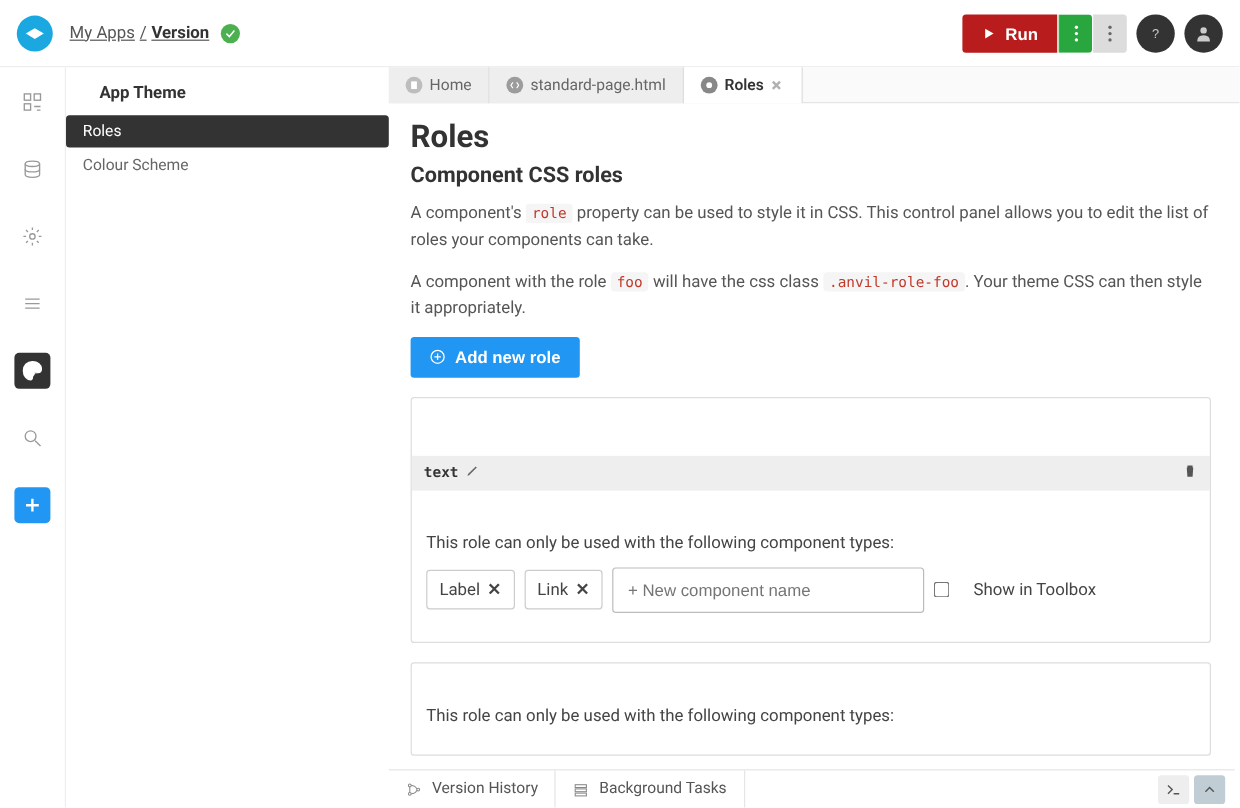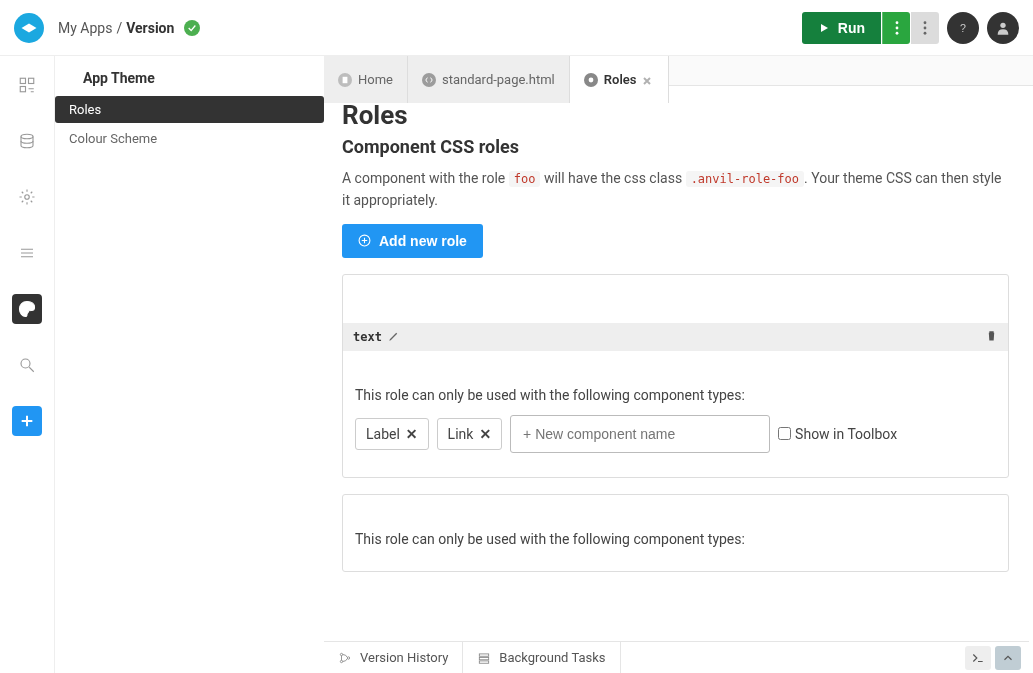--- a/index.html
+++ b/index.html
@@ -2,28 +2,28 @@
 <html><head>
 <meta charset="utf-8">
 <style>
 * { box-sizing: border-box; margin: 0; padding: 0; }
 body { font-family: -apple-system, BlinkMacSystemFont, "Segoe UI", Roboto, sans-serif; font-size: 14px; color: #333; background: #fff; width: 1033px; height: 673px; overflow: hidden; position: relative; }
 
 
 .header { height: 56px; display: flex; align-items: center; padding: 0 14px; border-bottom: 1px solid #eee; }
 .logo { width: 30px; height: 30px; background: #1ba8e0; border-radius: 50%; display: flex; align-items: center; justify-content: center; margin-right: 14px; }
 .logo svg { width: 18px; height: 18px; fill: white; }
-.breadcrumb { color: #555; font-size: 14px; display: flex; align-items: center; }
+.breadcrumb { color: #555; font-size: 14px; display: flex; align-items: center; text-decoration: underline; }
 .breadcrumb .strong { font-weight: 700; color: #333; }
 .breadcrumb .sep { margin: 0 4px; }
 .check-badge { width: 16px; height: 16px; background: #4caf50; border-radius: 50%; display: inline-flex; align-items: center; justify-content: center; margin-left: 10px; }
 .check-badge svg { width: 10px; height: 10px; fill: white; }
 .header-spacer { flex: 1; }
 .btn-group { display: flex; align-items: center; gap: 8px; }
-.btn-run { background: #15803d; color: #fff; border: none; height: 32px; padding: 0 16px; border-radius: 3px 0 0 3px; font-weight: 700; font-size: 14px; display: flex; align-items: center; gap: 8px; cursor: pointer; }
+.btn-run { background: #b91c1c; color: #fff; border: none; height: 32px; padding: 0 16px; border-radius: 3px 0 0 3px; font-weight: 700; font-size: 14px; display: flex; align-items: center; gap: 8px; cursor: pointer; }
 .btn-run-menu { background: #2aa63f; border: none; height: 32px; width: 28px; border-radius: 0 3px 3px 0; display: flex; align-items: center; justify-content: center; cursor: pointer; margin-left: -7px; border-left: 1px solid rgba(255,255,255,.25); }
 .btn-run-menu svg { width: 4px; height: 14px; fill: white; }
 .btn-publish { background: #e8e8e8; color: #555; border: none; height: 32px; padding: 0 14px; border-radius: 3px 0 0 3px; font-weight: 700; font-size: 14px; display: flex; align-items: center; gap: 8px; cursor: pointer; }
 .btn-publish-menu { background: #dcdcdc; border: none; height: 32px; width: 28px; border-radius: 0 3px 3px 0; display: flex; align-items: center; justify-content: center; cursor: pointer; margin-left: -7px; }
 .btn-publish-menu svg { width: 4px; height: 14px; fill: #666; }
 .icon-btn-round { width: 32px; height: 32px; border-radius: 50%; background: #333; display: flex; align-items: center; justify-content: center; cursor: pointer; border: none; }
 .icon-btn-round svg { width: 16px; height: 16px; fill: #ccc; }
 
 
 .rail { position: absolute; left: 0; top: 56px; bottom: 0; width: 55px; border-right: 1px solid #eee; display: flex; flex-direction: column; align-items: center; padding-top: 14px; gap: 10px; }
@@ -40,21 +40,21 @@
 .sidebar-list { }
 .sidebar-item { padding: 6px 14px 6px 14px; margin: 0 0 2px 0; font-size: 13px; cursor: pointer; border-radius: 3px; margin-left: 0; }
 .sidebar-item.active { background: #333; color: #fff; padding-left: 14px; }
 .sidebar-item:not(.active) { color: #666; padding-left: 14px; }
 
 
 .main { position: absolute; left: 324px; right: 0; top: 56px; bottom: 32px; display: flex; flex-direction: column; }
 
 
 .tabs { display: flex; border-bottom: 1px solid #e5e5e5; background: #fafafa; height: 30px; }
-.tab { display: flex; align-items: center; padding: 12px 14px; gap: 6px; background: #eee; border-right: 1px solid #ddd; font-size: 13px; color: #666; cursor: pointer; height: 47px; }
+.tab { display: flex; align-items: center; padding: 12px 14px; gap: 6px; background: #eee; border-right: 1px solid #ddd; font-size: 13px; color: #666; cursor: pointer; height: 30px; }
 .tab.active { background: #fff; color: #333; font-weight: 600; }
 .tab-icon { width: 14px; height: 14px; border-radius: 50%; display: inline-flex; align-items: center; justify-content: center; flex-shrink: 0; }
 .tab-icon.doc { background: #bdbdbd; }
 .tab-icon.code { background: #9c9c9c; }
 .tab-icon.role { background: #888; }
 .tab-icon svg { width: 8px; height: 8px; fill: white; }
 .tab-close { width: 12px; height: 12px; cursor: pointer; opacity: .5; }
 .tab-close svg { width: 10px; height: 10px; stroke: #666; stroke-width: 2; }
 
 
@@ -76,21 +76,21 @@
 .role-edit svg { width: 11px; height: 11px; fill: #666; }
 .role-head-spacer { flex: 1; }
 .role-delete { cursor: pointer; }
 .role-delete svg { width: 13px; height: 13px; fill: #555; }
 .role-body { padding: 12px; }
 .role-desc { color: #444; margin-bottom: 12px; margin-top: 24px; }
 .role-controls { display: flex; align-items: center; gap: 8px; flex-wrap: wrap; margin-bottom: 12px; }
 .tag { border: 1px solid #ccc; border-radius: 3px; padding: 7px 10px; font-size: 14px; color: #444; display: inline-flex; align-items: center; gap: 6px; }
 .tag-x { cursor: pointer; font-weight: 700; }
 .new-comp-input { border: 1px solid #bbb; border-radius: 3px; padding: 10px 12px; font-size: 14px; color: #888; width: 260px; }
-.checkbox-wrap { display: inline-flex; align-items: center; gap: 4px; color: #444; font-size: 14px; }
+.checkbox-wrap { display: inline-flex; align-items: center; gap: 20px; color: #444; font-size: 14px; }
 .checkbox-wrap input { cursor: pointer; }
 .btn-allow { background: #2196f3; color: #fff; border: none; padding: 9px 14px; border-radius: 3px; font-weight: 700; font-size: 14px; cursor: pointer; }
 
 
 .bottom { position: absolute; left: 324px; right: 4px; bottom: 0; height: 32px; border-top: 1px solid #e5e5e5; display: flex; align-items: center; background: #fff; }
 .bottom-item { display: flex; align-items: center; gap: 8px; padding: 0 14px; height: 32px; border-right: 1px solid #e5e5e5; font-size: 13px; color: #555; cursor: pointer; }
 .bottom-item svg { width: 14px; height: 14px; fill: none; stroke: #888; stroke-width: 1.5; }
 .bottom-spacer { flex: 1; }
 .bottom-icon { width: 26px; height: 24px; display: flex; align-items: center; justify-content: center; border-radius: 3px; cursor: pointer; margin-right: 4px; }
 .bottom-icon.dark { background: #eee; }
@@ -240,20 +240,23 @@
           </svg>
       </span>
     </div>
   </div>
 
   <div class="content">
     <div class="h1">Roles</div>
     <div class="h2">Component CSS roles</div>
 
 
+    <p class="para">
+      <span>A component's </span><span class="code-inline">role</span><span> property can be used to style it in CSS. This control panel allows you to edit the list of roles your components can take.</span>
+    </p>
 
     <p class="para">
       <span>A component with the role </span><span class="code-inline">foo</span><span> will have the css class </span><span class="code-inline">.anvil-role-foo</span><span>. Your theme CSS can then style it appropriately.</span>
     </p>
 
     <button class="btn-primary">
       <svg viewBox="0 0 24 24">
           <circle cx="12" cy="12" r="10" fill="none" stroke="white" stroke-width="2"></circle>
           <path d="M12 7 V17 M7 12 H17" stroke="white" stroke-width="2"></path>
         </svg>

